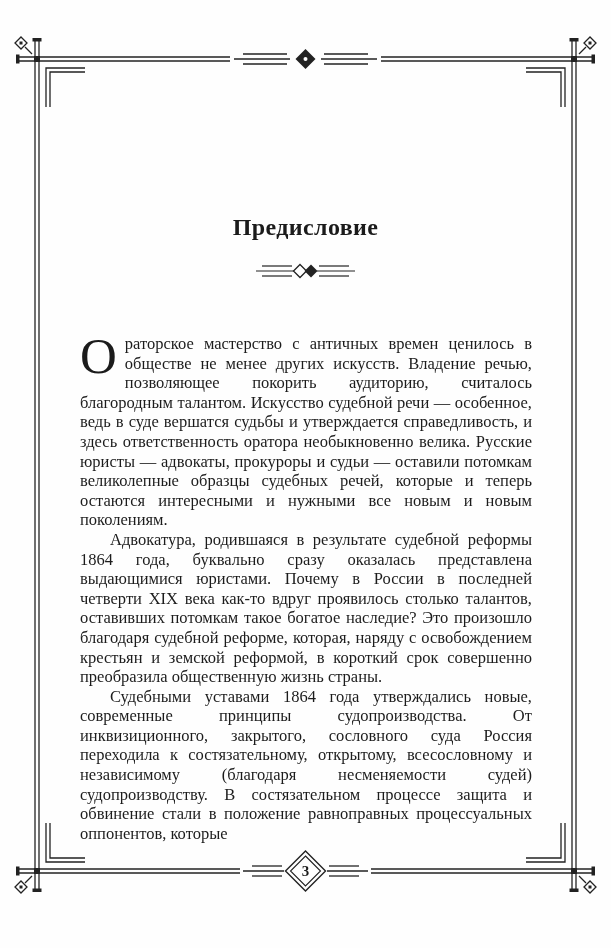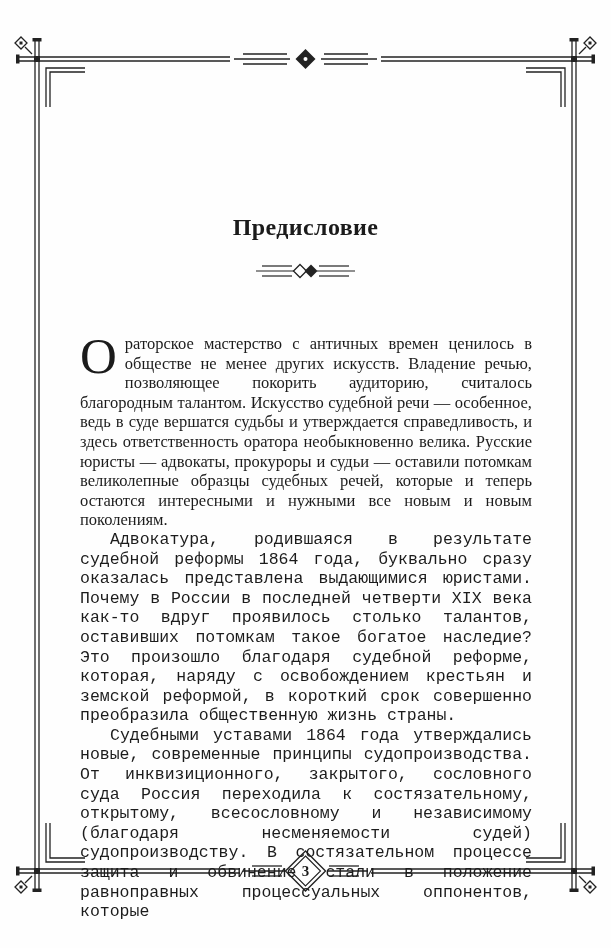--- a/index.html
+++ b/index.html
@@ -40,21 +40,20 @@
     width: 452px;
     font-size: 16.5px;
     line-height: 19.6px;
     text-align: justify;
   }
   .body-text p {
     margin: 0;
   }
   .para.indent {
     text-indent: 30px;
-    font-family: Liberation Mono, monospace;
   }
   .dropcap {
     float: left;
     font-size: 51px;
     line-height: 40px;
     padding: 2px 8px 0 0;
     color: #1b1b1b;
   }
   .pageno {
     position: absolute;

